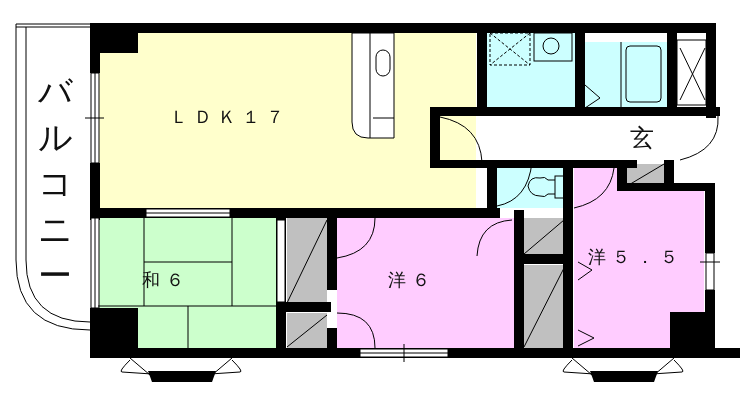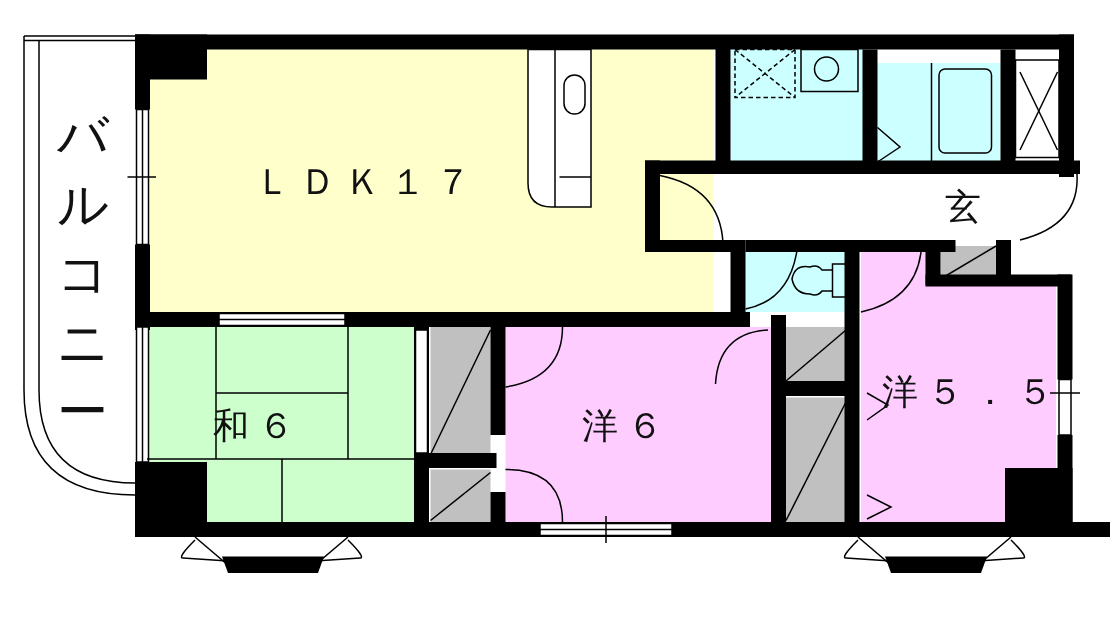--- a/index.html
+++ b/index.html
@@ -1,19 +1,19 @@
 <!DOCTYPE html>
 <html><head>
 <meta charset="utf-8">
 <style>
   html, body { margin:0; padding:0; background:#ffffff; }
   body { width:742px; height:411px; position:relative; overflow:hidden; font-family:"DejaVu Sans", sans-serif; }
   #plan { position:absolute; left:0; top:0; width:742px; height:411px; }
   .lbl { position:absolute; color:#111; white-space:nowrap; }
-  .room-lbl { font-family:"DejaVu Sans", sans-serif; font-size:24px; letter-spacing:6px; }
+  .room-lbl { font-family:"DejaVu Sans", sans-serif; font-size:18px; letter-spacing:6px; }
   .balcony-lbl { position:absolute; left:38px; top:68px; width:30px; font-size:34px; line-height:46px; text-align:center; color:#111; }
   .balcony-lbl span { display:block; }
   .entry-lbl { font-size:24px; }
 </style>
 </head>
 <body>
 
 <svg id="plan" viewBox="0 0 742 411" xmlns="http://www.w3.org/2000/svg">
 
   <g fill="none" stroke="#000" stroke-width="1">

